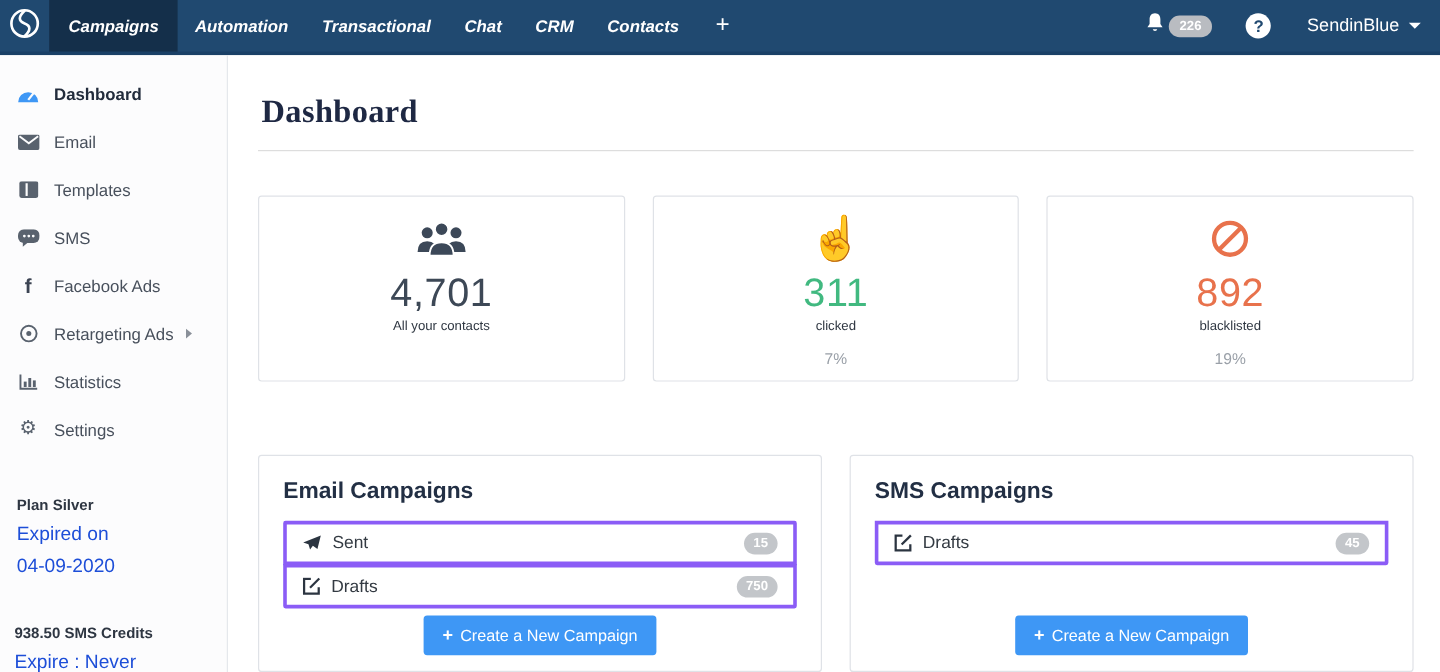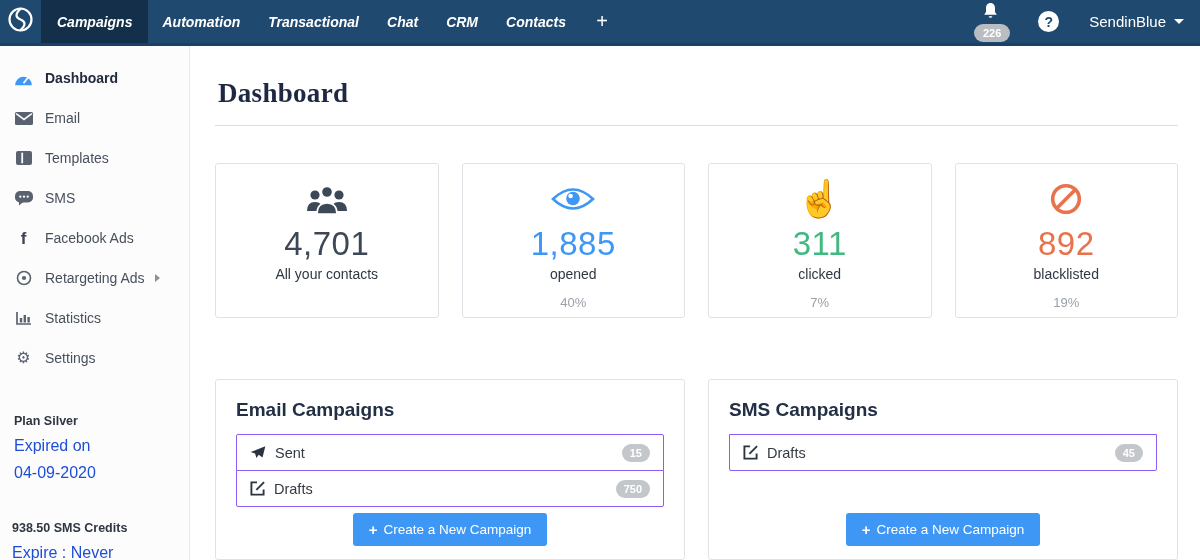--- a/index.html
+++ b/index.html
@@ -9,21 +9,21 @@
   
   .navbar { position:absolute; top:0; left:0; width:1200px; height:46px;
             background:#204970; border-bottom:3px solid #1a4066;
             display:flex; align-items:stretch; color:#fff; }
   .logo-box { width:41px; display:flex; align-items:center; justify-content:center; }
   .nav-item { display:flex; align-items:center; padding:0 14px;
               font-size:14px; font-weight:700; cursor:pointer;font-style:italic; }
   .nav-item.active { background:#142f4a; padding:0 16px; }
   .nav-item.plus { font-size:20px; font-weight:400; padding:0 16px; }
   .nav-right { margin-left:auto; display:flex; align-items:center; padding-right:16px; }
-  .bell-wrap { display:flex; align-items:center; cursor:pointer;flex-direction:column; }
+  .bell-wrap { display:flex; align-items:center; cursor:pointer; }
   .notif-badge { background:#b9bcc1; color:#fff; font-size:11px; font-weight:700;
                  border-radius:10px; padding:3px 9px; margin-left:3px; }
   .help-circle { width:21px; height:21px; background:#fff; color:#204970;
                  border-radius:50%; display:flex; align-items:center; justify-content:center;
                  font-size:14px; font-weight:700; margin-left:28px; cursor:pointer; }
   .account { display:flex; align-items:center; margin-left:30px; font-size:15px;
              font-weight:400; cursor:pointer; }
   .caret-down { width:0; height:0; border-left:5px solid transparent;
                 border-right:5px solid transparent; border-top:5px solid #fff;
                 margin-left:8px; }
@@ -54,29 +54,29 @@
   .stats-row { display:flex; gap:23px; margin-top:37px; }
   .stat-card { flex:1; height:155px; border:1px solid #dfe2e7; border-radius:3px;
                background:#fff; text-align:center; padding-top:16px; }
   .stat-icon-wrap { height:42px; display:flex; align-items:center; justify-content:center; }
   .hand-glyph { font-size:36px; color:#41b980; line-height:1; margin-top:-4px; }
   .stat-value { font-size:33px; margin-top:3px; letter-spacing:.5px; }
   .c-dark   { color:#3d4856; }
   .c-blue   { color:#3e97f5; }
   .c-green  { color:#41b980; }
   .c-orange { color:#e8724c; }
-  .stat-label { font-size:14px; color:#2f3742; margin-top:3px; }
+  .stat-label { font-size:11px; color:#2f3742; margin-top:3px; }
   .stat-percent { font-size:13px; color:#9aa0a8; margin-top:13px; }
 
   .bottom-row { display:flex; gap:23px; margin-top:29px; }
   .campaign-card { flex:1; height:181px; border:1px solid #dfe2e7; border-radius:3px;
                    padding:19px 20px 13px; display:flex; flex-direction:column;margin-top:32px; }
   .campaign-title { font-size:19px; font-weight:700; color:#222f44; }
   .campaign-list { margin-top:13px; }
-  .campaign-row { height:37px; border:1px solid #8b5cf6; display:flex; align-items:center;
+  .campaign-row { height:37px; border:3px solid #8b5cf6; display:flex; align-items:center;
                   padding:0 13px; background:#fff; cursor:pointer; }
   .campaign-row + .campaign-row { margin-top:-1px; }
   .campaign-row:first-child { border-radius:2px 2px 0 0; }
   .campaign-row:last-child  { border-radius:0 0 2px 2px; }
   .row-icon { display:flex; align-items:center; }
   .row-label { margin-left:9px; font-size:14.5px; color:#333a42; }
   .row-badge { margin-left:auto; background:#c3c6ca; color:#fff; font-size:11px;
                font-weight:700; border-radius:10px; padding:3px 8px; min-width:28px;
                text-align:center; }
   .btn-wrap { margin-top:auto; display:flex; justify-content:center; }
@@ -222,34 +222,20 @@
             <circle cx="23" cy="8" r="5.6" stroke="#fff" stroke-width="1.6"></circle>
             <path d="M13 30 q0-11 10-11 q10 0 10 11 Z" stroke="#fff" stroke-width="1.6"></path>
           </svg>
         </span>
       </div>
       <div class="stat-value c-dark">4,701</div>
       <div class="stat-label">All your contacts</div>
       <div class="stat-percent"></div>
     </div>
 
-    <div class="stat-card">
-      <div class="stat-icon-wrap">
-        <span>
-          <svg width="46" height="28" viewBox="0 0 46 28">
-            <path d="M3 14 Q23 -5 43 14 Q23 33 3 14 Z" fill="none" stroke="#3e97f5" stroke-width="2.6"></path>
-            <circle cx="23" cy="13.5" r="6.8" fill="#3e97f5"></circle>
-            <circle cx="20.6" cy="11" r="2.3" fill="#fff"></circle>
-          </svg>
-        </span>
-      </div>
-      <div class="stat-value c-blue">1,885</div>
-      <div class="stat-label">opened</div>
-      <div class="stat-percent">40%</div>
-    </div>
 
     <div class="stat-card">
       <div class="stat-icon-wrap">
         <span class="hand-glyph">☝</span>
       </div>
       <div class="stat-value c-green">311</div>
       <div class="stat-label">clicked</div>
       <div class="stat-percent">7%</div>
     </div>
 

